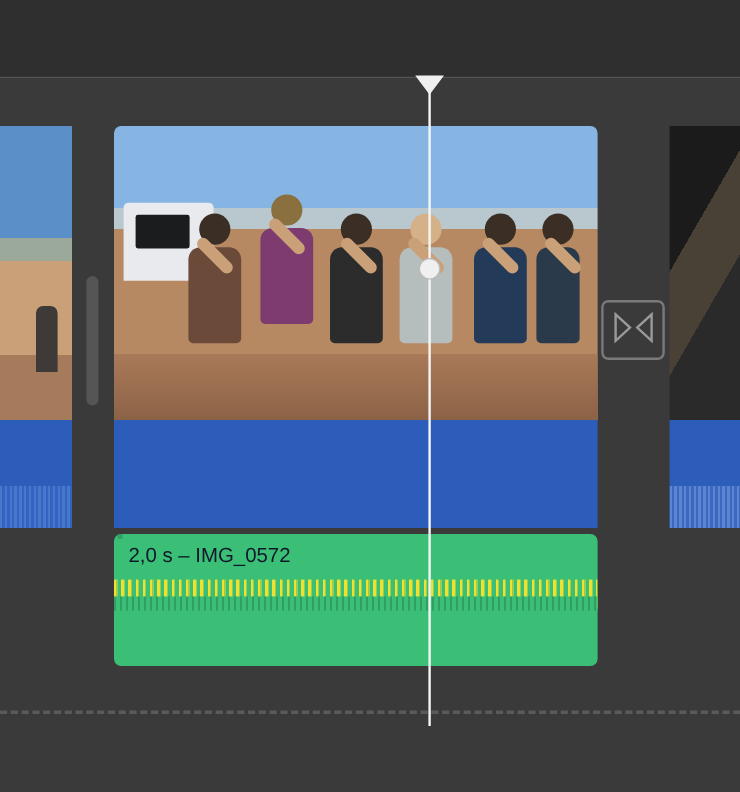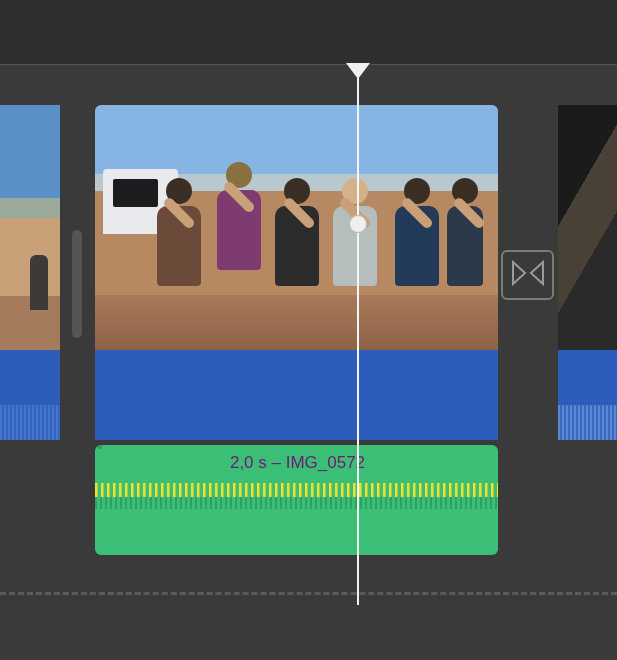--- a/index.html
+++ b/index.html
@@ -145,24 +145,23 @@
       border-radius: 6px;
       overflow: hidden;
     }
     .clip-green .connector {
       position: absolute;
       top: -6px; left: 3px;
       width: 4px; height: 10px;
       background: #2fa061;
     }
     .clip-green .label {
-      color: #701a75;
+      color: #0f172a;
       font-size: 17px;
       padding: 8px 10px 0 12px;
-      text-align: center;
     }
     .clip-green .wave {
       position: absolute;
       left: 0; right: 0; top: 38px; height: 24px;
       background: repeating-linear-gradient(90deg,
         #f0e12f 0 2px, rgba(240,225,47,0.5) 2px 3px, transparent 3px 6px);
     }
     .clip-green .wave2 {
       position: absolute;
       left: 0; right: 0; top: 52px; height: 12px;

